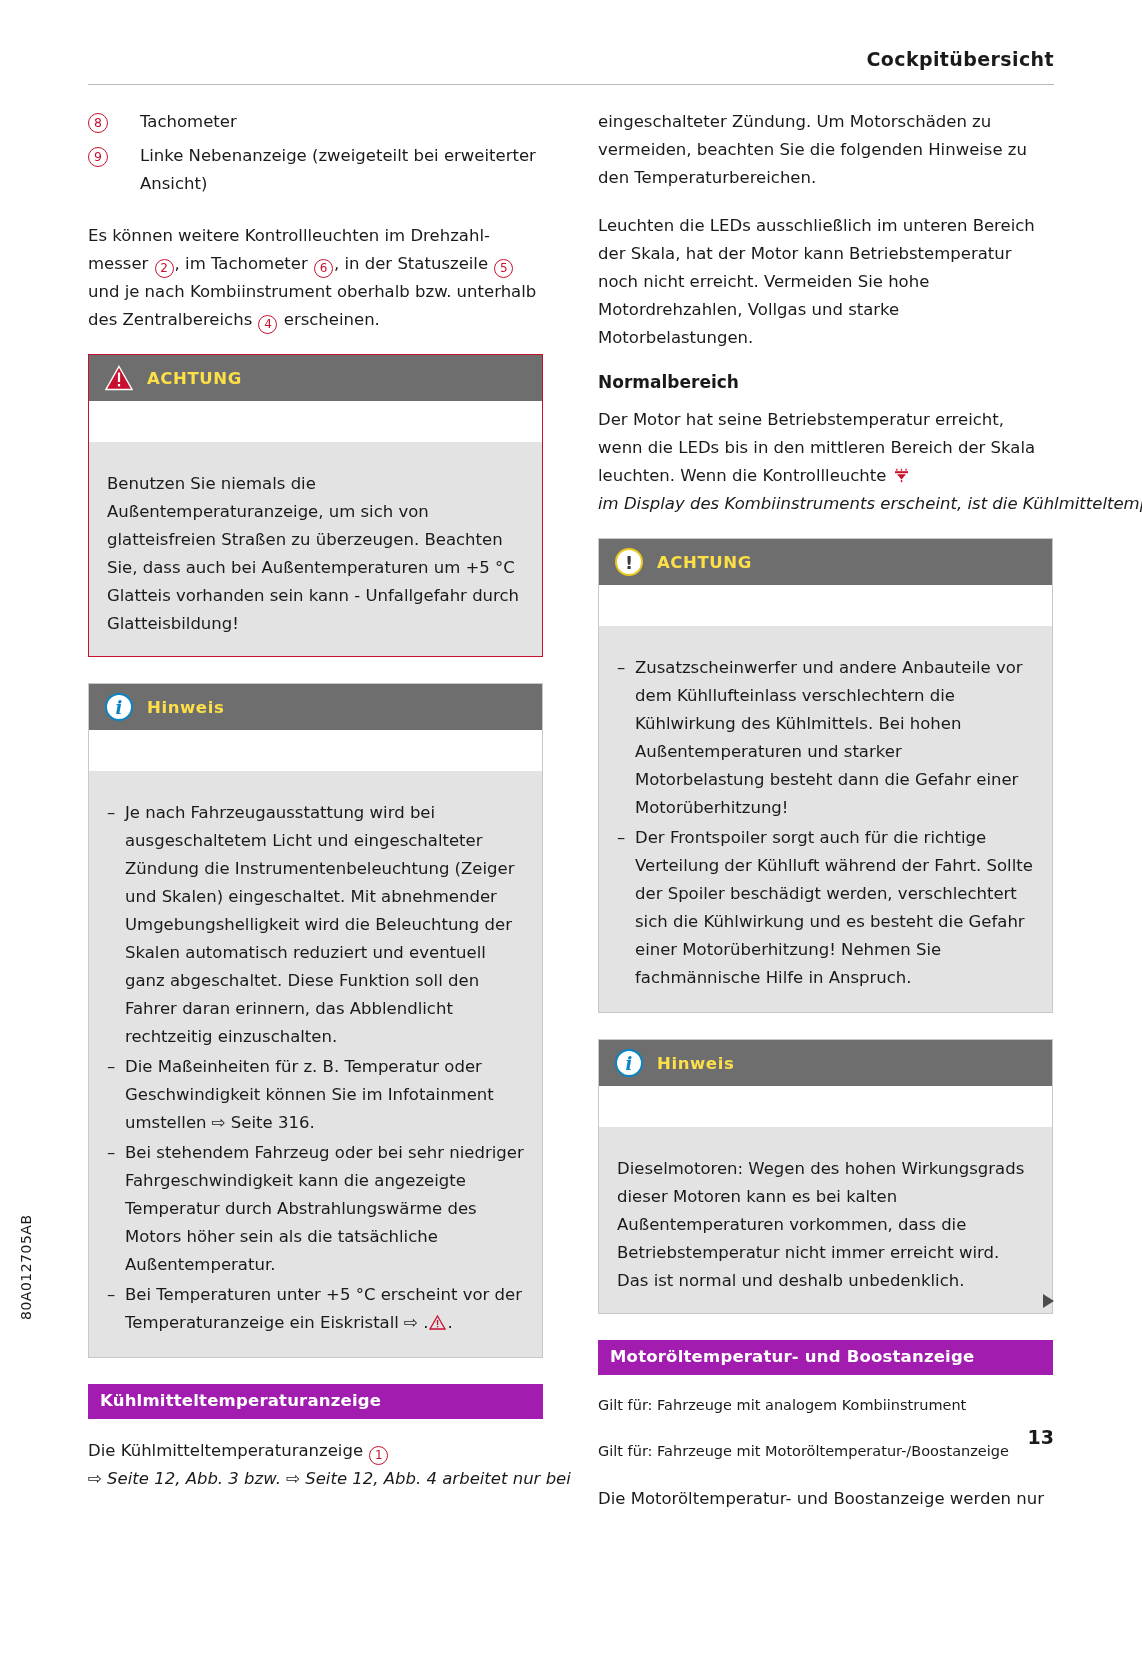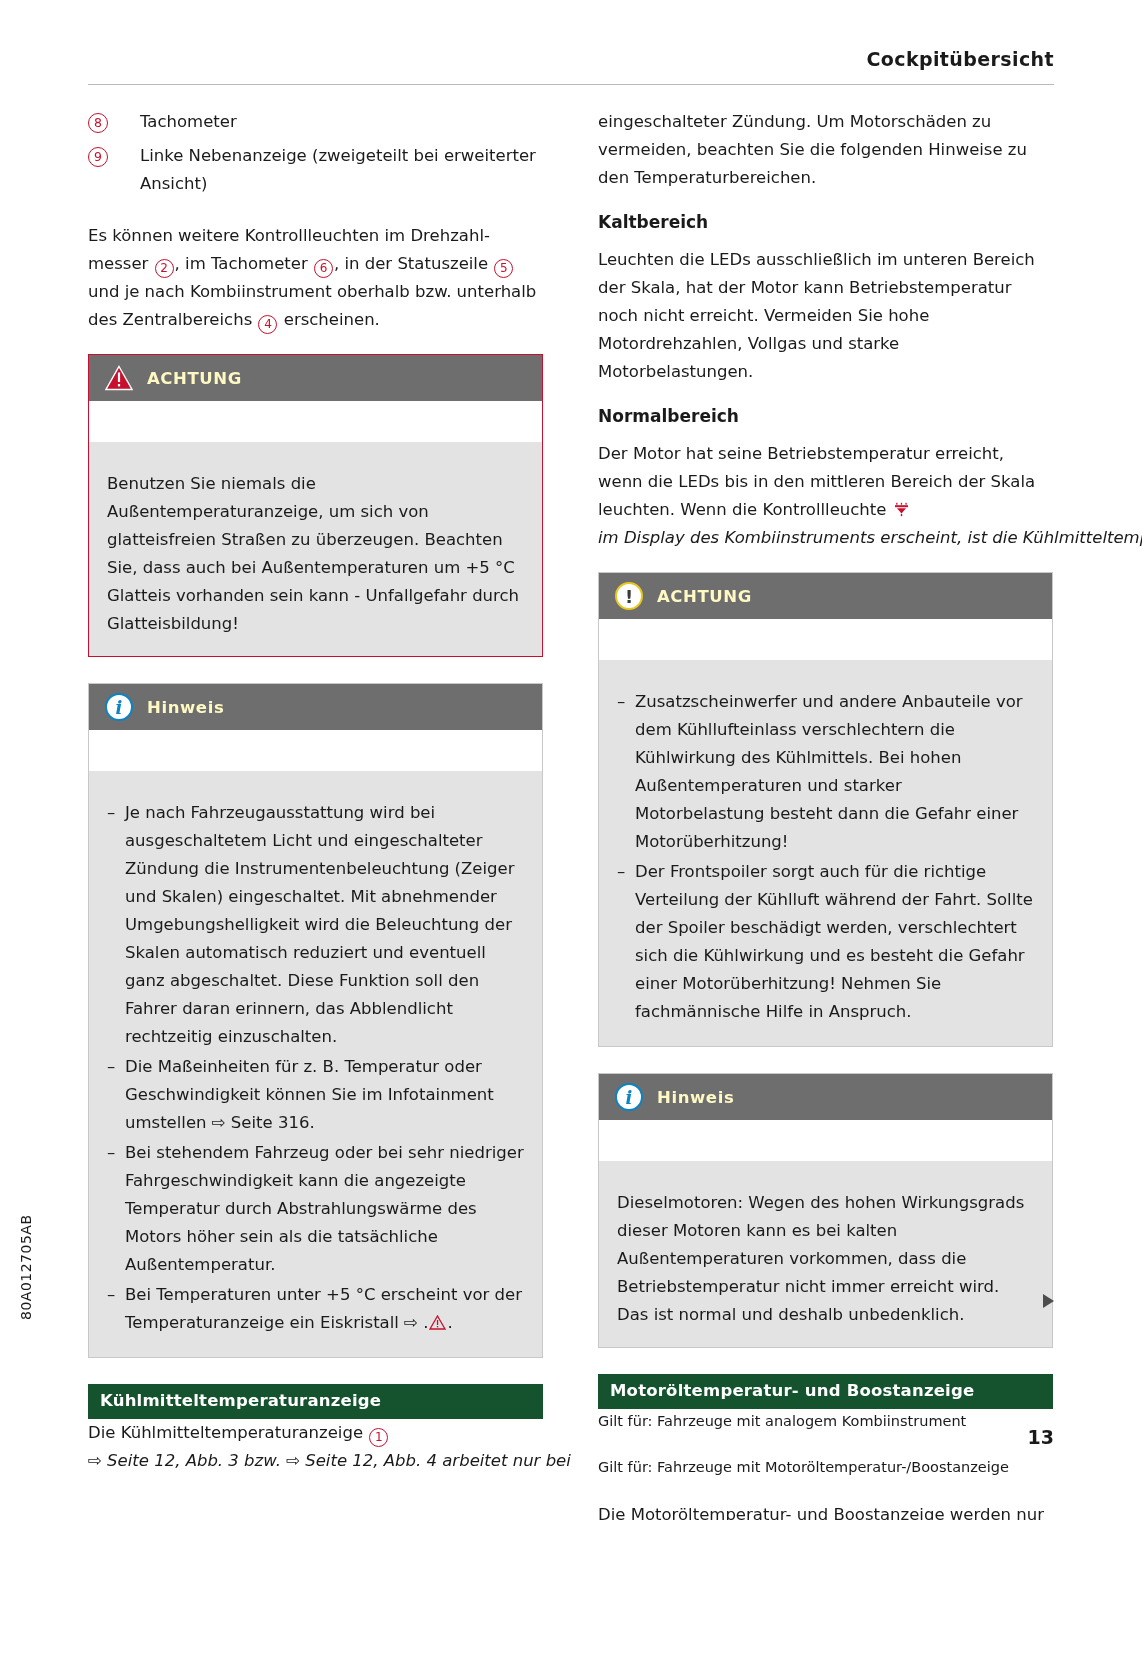--- a/index.html
+++ b/index.html
@@ -129,21 +129,21 @@
     height: 46px;
     padding-left: 16px;
     box-sizing: border-box;
   }
   .box-head-warn { background: #6e6e6e; }
   .box-head-caution { background: #6e6e6e; }
   .box-head-note { background: #6e6e6e; }
   .box-title {
     font-size: 16.5px;
     font-weight: bold;
-    color: #fef9c3;
+    color: #fde047;
     letter-spacing: 0.6px;
     margin-left: 14px;
   }
   .box-body {
     background: #e3e3e3;
     padding: 28px 18px 18px 18px;
     margin-top: 41px;
   }
   .box-body p { margin: 0; }
   .box-warn { border: 1px solid #c8102e; }
@@ -208,26 +208,26 @@
   .inline-icon-ice {
     display: inline-block;
     width: 17px;
     height: 15px;
     vertical-align: -2px;
     margin: 0 1px;
   }
 
   
   .redbar {
-    background: #14532d;
+    background: #a21caf;
     color: #ffffff;
     font-size: 16.5px;
     font-weight: bold;
     padding: 7px 12px 9px 12px;
-    margin: 4px 0 0 0;
+    margin: 4px 0 18px 0;
     letter-spacing: 0.2px;
   }
   .sub-head {
     font-size: 17px;
     font-weight: bold;
     margin: 0 0 14px 0;
   }
   .applies {
     font-size: 14.5px;
     line-height: 24px;
@@ -338,21 +338,20 @@
     <p class="para">
       <span>Die Kühlmitteltemperaturanzeige </span><span class="inline-num">1</span><span class="ref"> ⇨ Seite 12, Abb. 3 bzw. ⇨ Seite 12, Abb. 4 arbeitet nur bei</span>
     </p>
 
   </div>
 
   <div class="col col-right">
 
     <p class="para">eingeschalteter Zündung. Um Motorschäden zu vermeiden, beachten Sie die folgenden Hinweise zu den Temperaturbereichen.</p>
 
-    <div class="sub-head">Kaltbereich</div>
     <p class="para">Leuchten die LEDs ausschließlich im unteren Bereich der Skala, hat der Motor kann Betriebstemperatur noch nicht erreicht. Vermeiden Sie hohe Motordrehzahlen, Vollgas und starke Motorbelastungen.</p>
 
     <div class="sub-head">Normalbereich</div>
     <p class="para">
       <span>Der Motor hat seine Betriebstemperatur erreicht, wenn die LEDs bis in den mittleren Bereich der Skala leuchten. Wenn die Kontrollleuchte </span><span class="inline-icon-temp"><svg width="15" height="15" viewBox="0 0 15 15">
             <rect x="1" y="3.2" width="13" height="2" fill="#c8102e"></rect>
             <path d="M3 6.2 L12 6.2 L7.5 11.6 Z" fill="#c8102e"></path>
             <rect x="6.8" y="11.9" width="1.4" height="2.3" fill="#c8102e"></rect>
             <rect x="2.2" y="0.8" width="1.3" height="1.9" fill="#c8102e"></rect>
             <rect x="6.8" y="0.8" width="1.3" height="1.9" fill="#c8102e"></rect>

